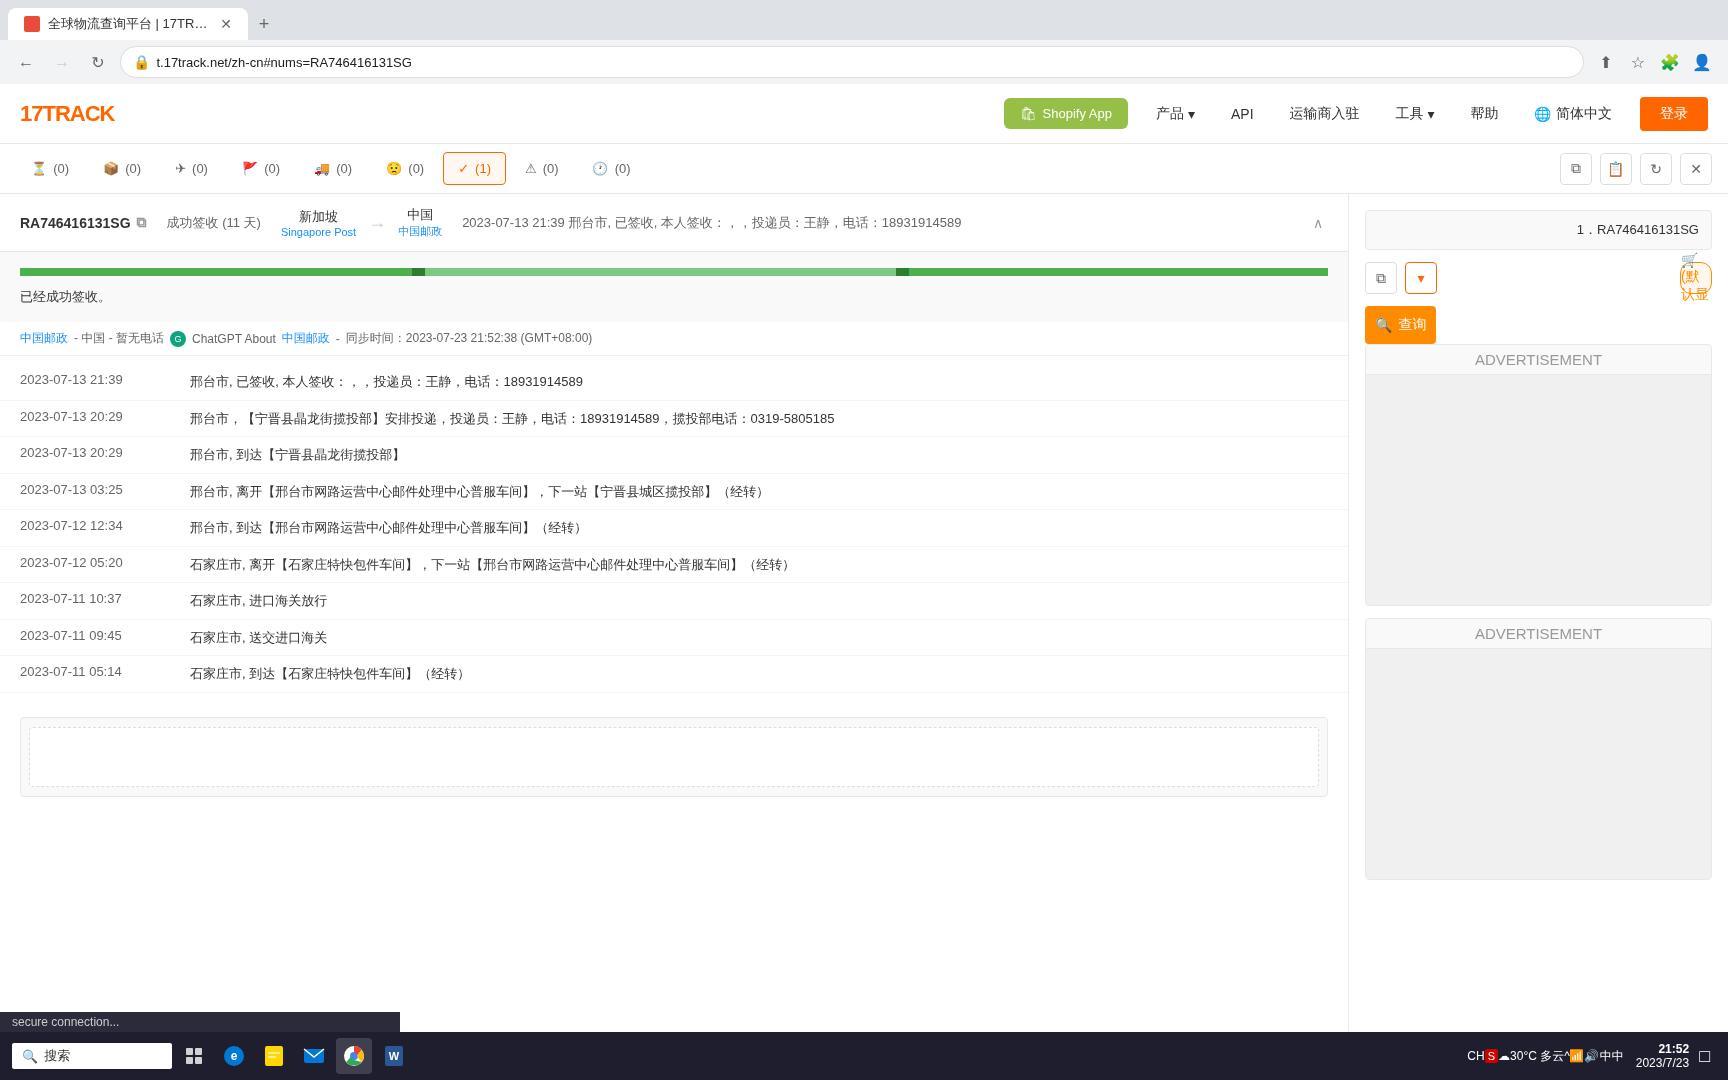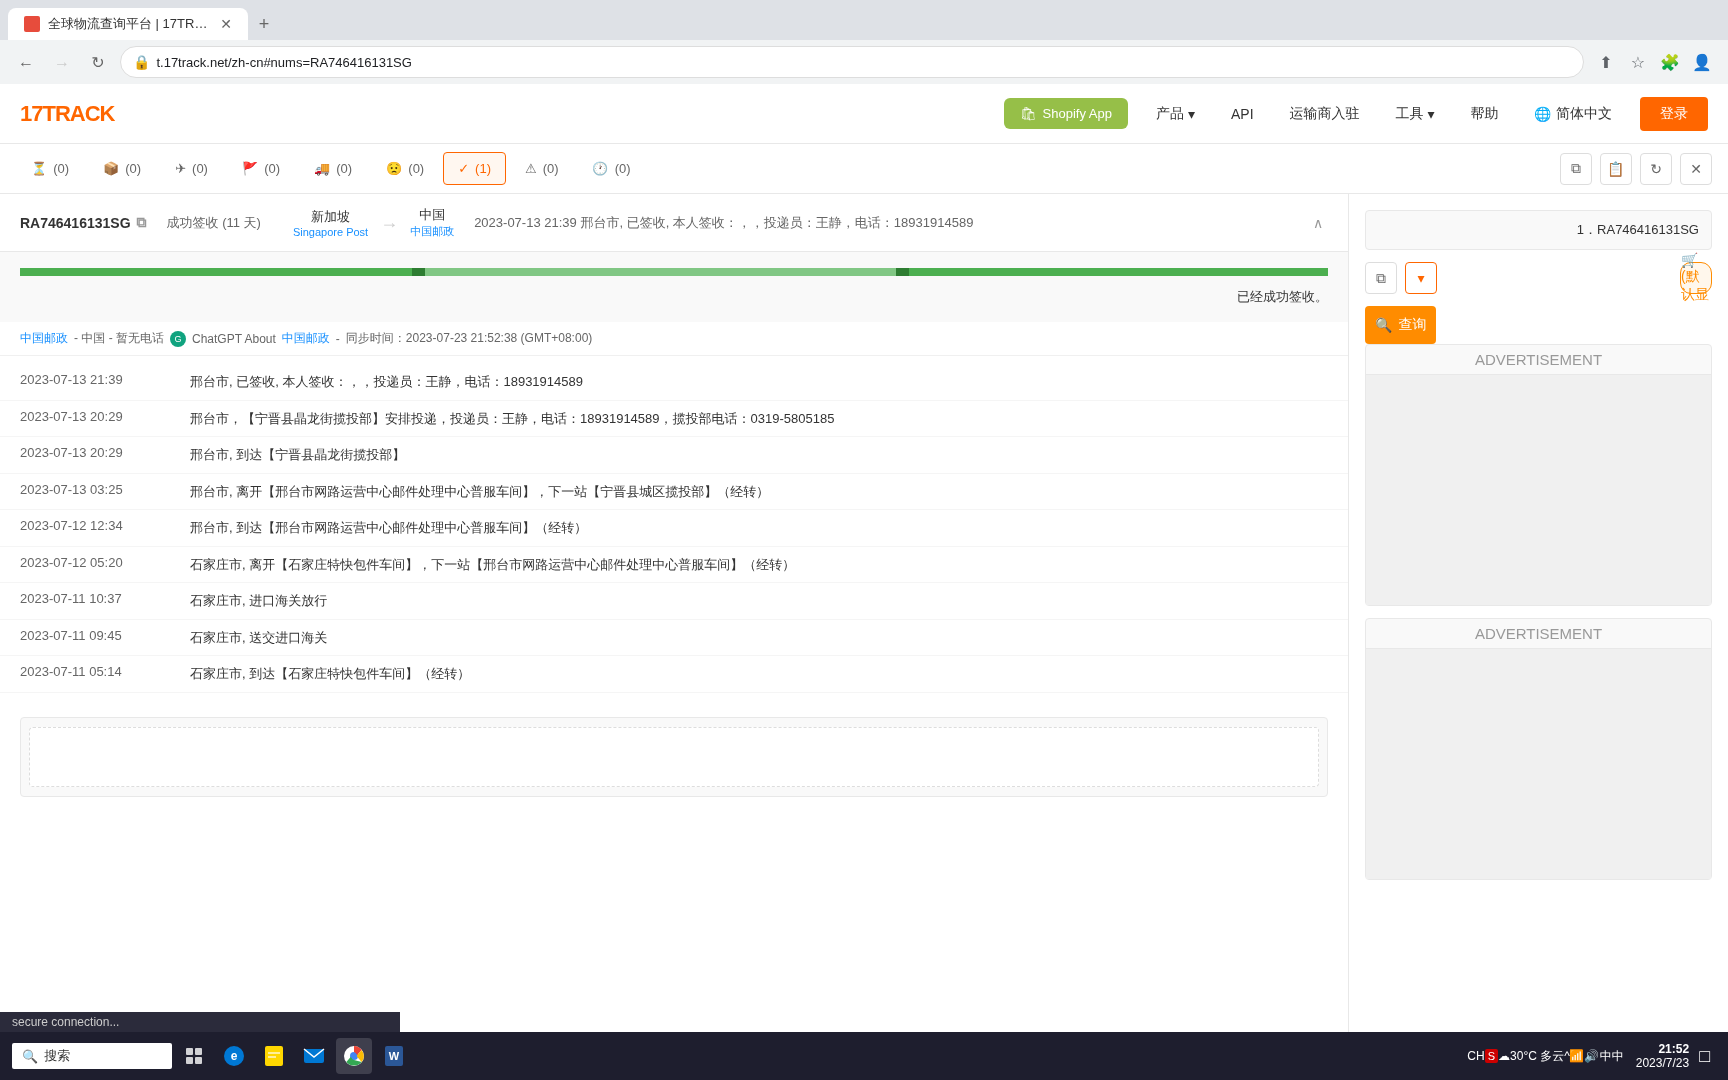--- a/index.html
+++ b/index.html
@@ -40,36 +40,36 @@
     .filter-action { width: 32px; height: 32px; display: flex; align-items: center; justify-content: center; border: 1px solid #ddd; border-radius: 4px; cursor: pointer; color: #666; font-size: 14px; margin-left: 4px; }
 
     
     .main-content { display: flex; flex: 1; }
     .tracking-area { flex: 1; padding: 0; overflow: hidden; }
 
     
     .package-header { background: #fff; border-bottom: 1px solid #e8e8e8; padding: 12px 20px; display: flex; align-items: center; gap: 20px; }
     .package-id { font-size: 14px; font-weight: bold; color: #333; display: flex; align-items: center; gap: 6px; }
     .copy-icon { color: #999; font-size: 14px; cursor: pointer; }
-    .route-info { display: flex; align-items: center; gap: 12px; font-size: 13px; color: #666; margin-left: 12px; }
+    .route-info { display: flex; align-items: center; gap: 12px; font-size: 13px; color: #666; }
     .route-from, .route-to { text-align: center; }
     .route-country { color: #333; font-weight: 500; }
     .route-carrier { color: #1890ff; font-size: 11px; }
     .route-arrow { font-size: 18px; color: #ccc; }
     .delivery-info { font-size: 13px; color: #666; flex: 1; }
 
     
     .delivery-status { background: #f9f9f9; padding: 16px 20px; }
     .status-title { font-size: 18px; font-weight: bold; color: #333; margin-bottom: 12px; }
     .progress-bar { height: 8px; background: #4caf50; border-radius: 4px; margin-bottom: 12px; display: flex; }
     .progress-segment { height: 100%; background: #4caf50; }
     .progress-segment:nth-child(2) { background: #66bb6a; }
     .progress-segment:nth-child(3) { background: #81c784; }
     .progress-segment:nth-child(4) { background: #a5d6a7; }
-    .status-message { font-size: 13px; color: #333; text-align: right; }
+    .status-message { font-size: 13px; color: #333; }
 
     
     .tracking-source { padding: 8px 20px; font-size: 12px; color: #666; background: #fff; border-bottom: 1px solid #f0f0f0; display: flex; align-items: center; gap: 6px; }
     .carrier-link { color: #1890ff; text-decoration: none; cursor: pointer; }
     .chatgpt-icon { width: 16px; height: 16px; background: #10a37f; border-radius: 50%; display: inline-flex; align-items: center; justify-content: center; color: #fff; font-size: 9px; }
 
     .events-list { background: #fff; padding: 8px 0; }
     .event-row { display: flex; padding: 8px 20px; border-bottom: 1px solid #f5f5f5; align-items: flex-start; gap: 20px; }
     .event-time { width: 150px; font-size: 13px; color: #666; flex-shrink: 0; }
     .event-desc { font-size: 13px; color: #333; flex: 1; line-height: 1.5; }

